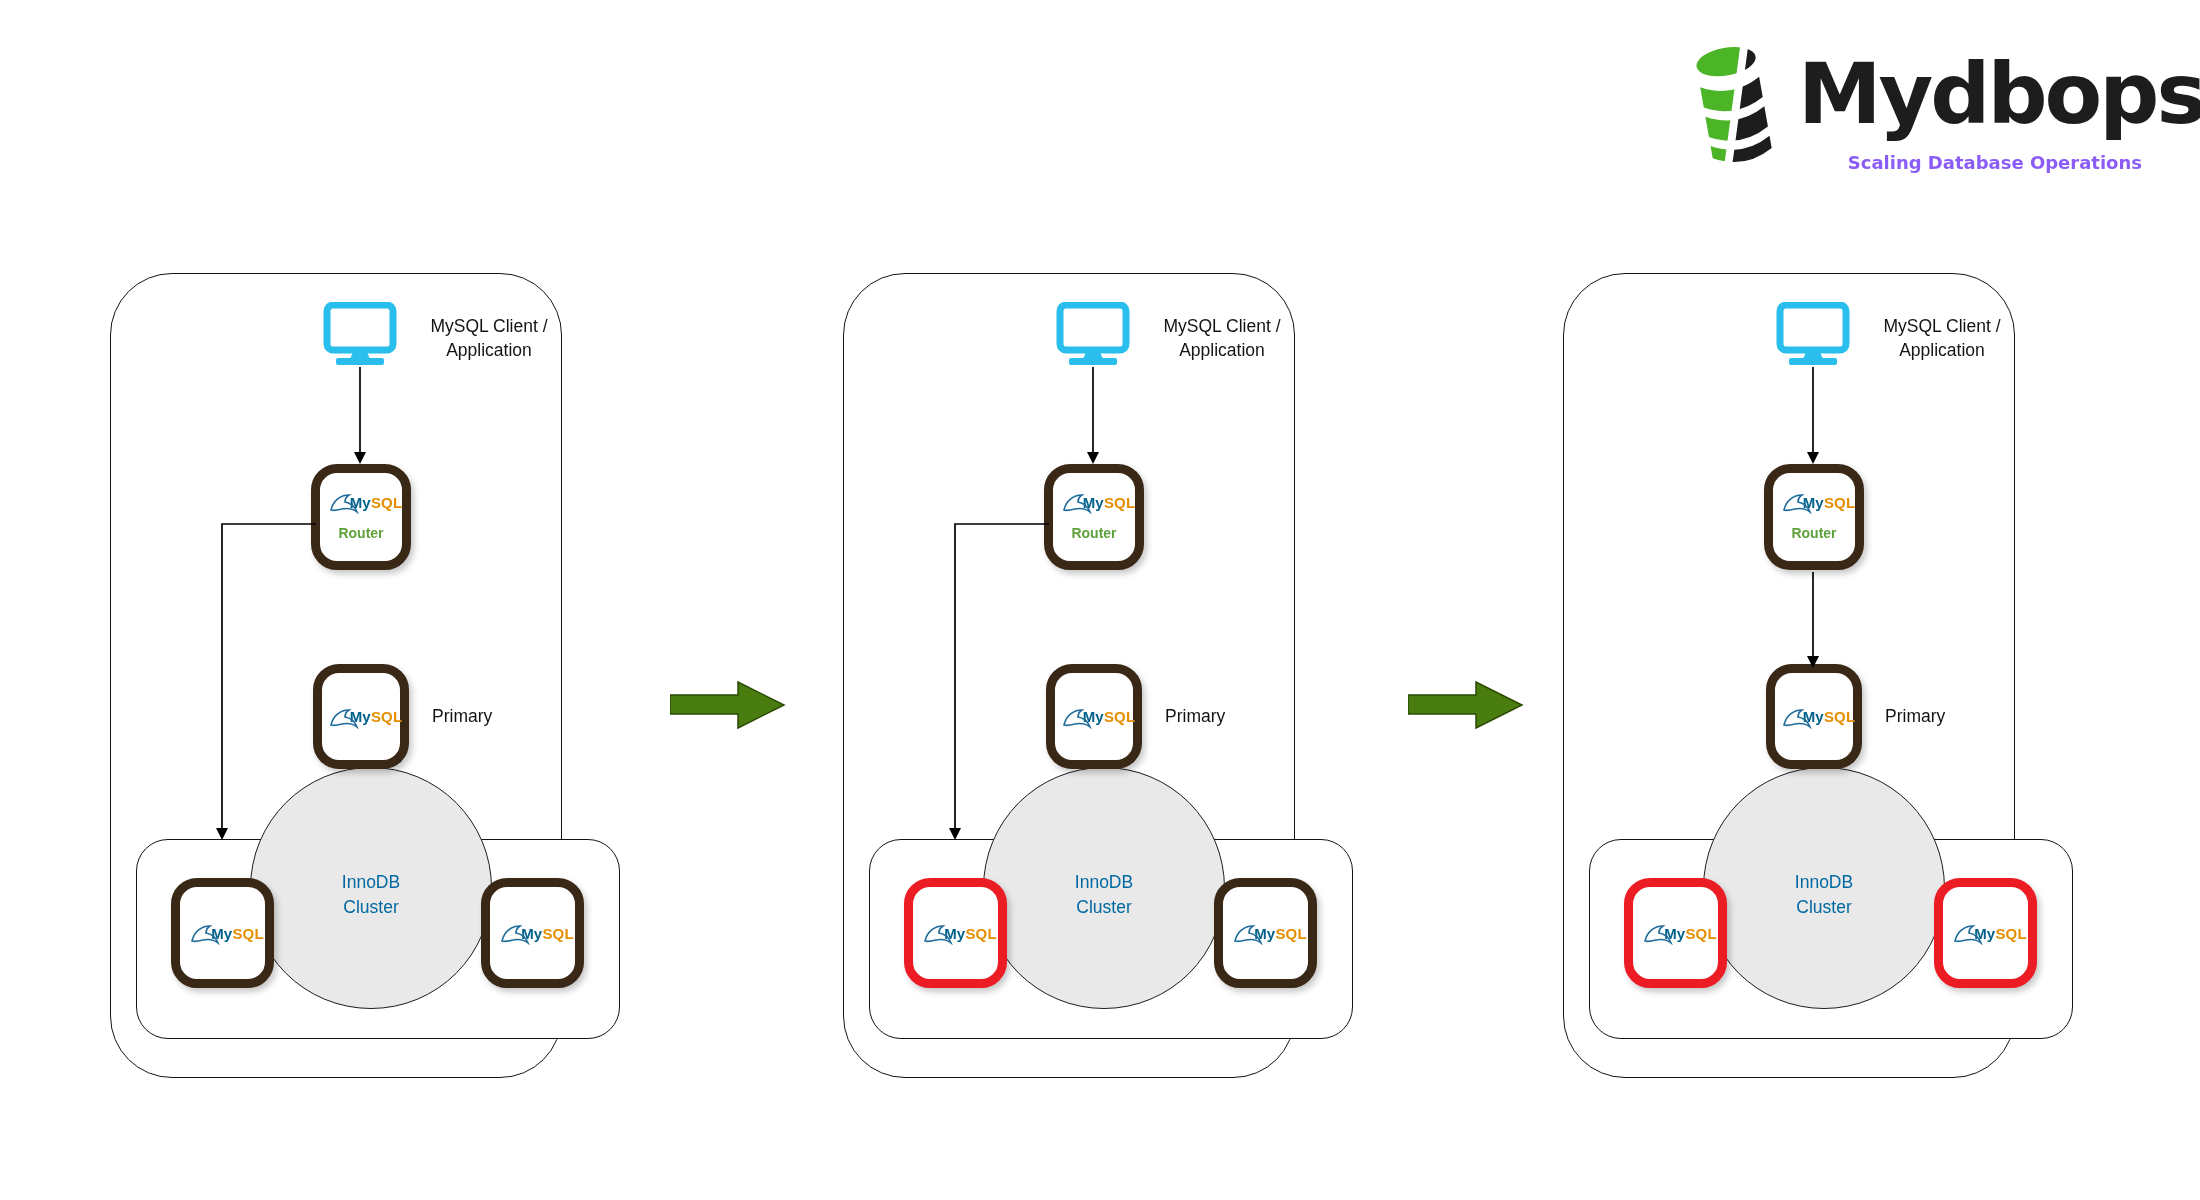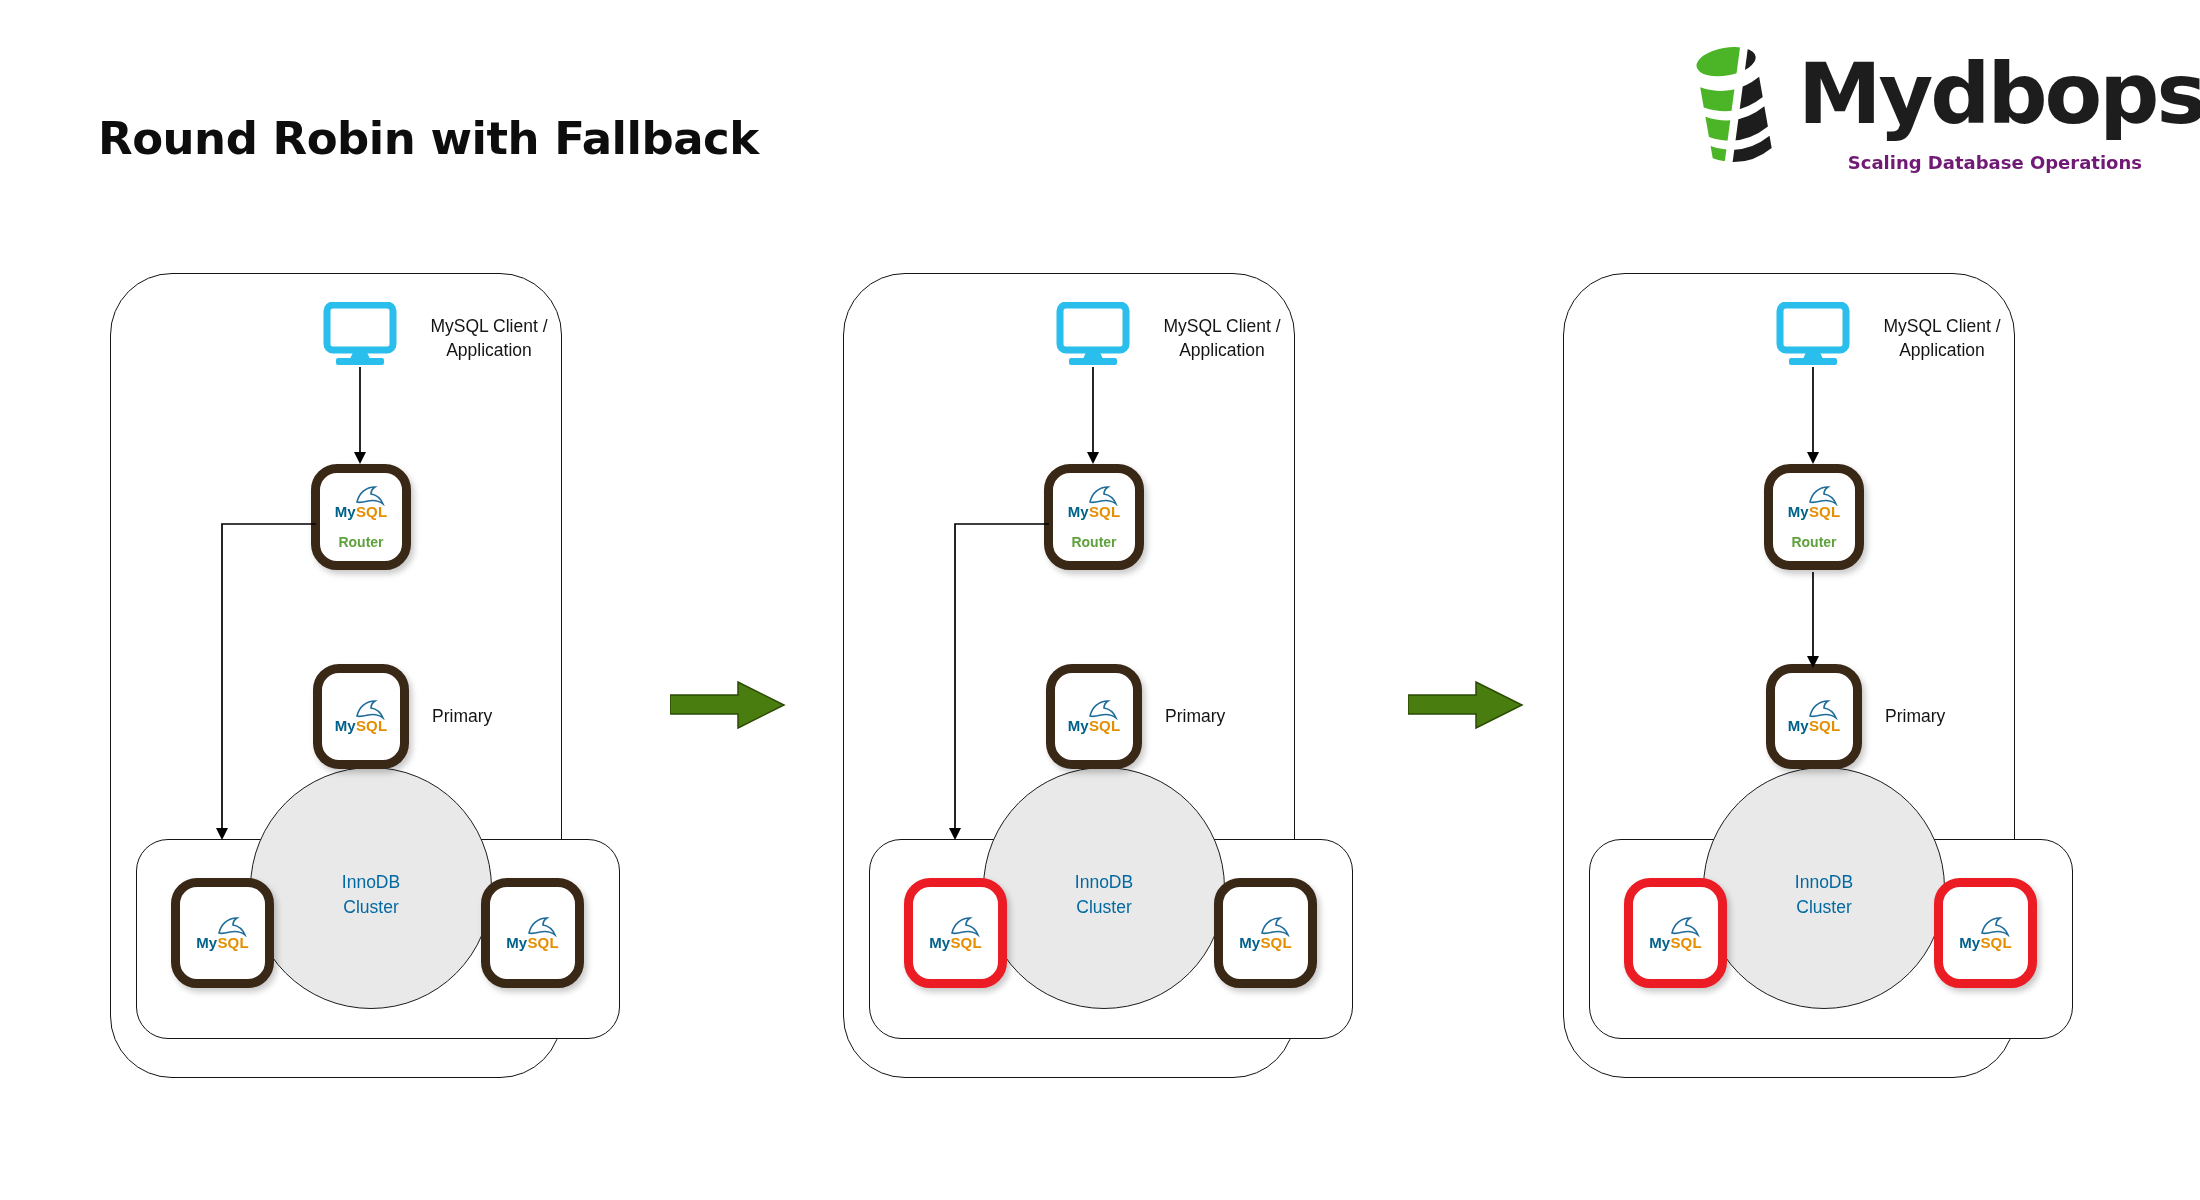--- a/index.html
+++ b/index.html
@@ -8,21 +8,21 @@
   #stage { position:relative; width:2200px; height:1200px; background:#fff; overflow:hidden; }
 
   
   .page-title { position:absolute; left:98px; top:112px; font-family:"DejaVu Sans",sans-serif;
     font-weight:bold; font-size:45px; letter-spacing:-0.5px; color:#0d0d0d; }
   .brand { position:absolute; left:1680px; top:24px; width:470px; height:160px; }
   .brand-icon { position:absolute; left:12px; top:18px; }
   .brand-name { position:absolute; left:118px; top:28px; font-family:"DejaVu Sans",sans-serif;
     font-weight:bold; font-size:84px; letter-spacing:-3px; color:#1d1d1d; line-height:1; }
   .brand-tagline { position:absolute; left:118px; top:128px; width:344px; text-align:right;
-    font-family:"DejaVu Sans",sans-serif; font-weight:bold; font-size:18px; color:#701a75; }
+    font-family:"DejaVu Sans",sans-serif; font-weight:bold; font-size:18px; color:#8b5cf6; }
 
   
   .panel { position:absolute; top:273px; width:452px; height:805px;
     border:1.7px solid #141414; border-radius:62px; background:#fff; }
   .panel.p1 { left:110px; } .panel.p2 { left:843px; } .panel.p3 { left:1563px; }
 
   .client-icon { position:absolute; left:212px; top:28px; }
   .client-label { position:absolute; left:298px; top:40px; width:160px; text-align:center;
     font-size:17.5px; line-height:1.38; color:#141414; }
 
@@ -30,21 +30,21 @@
 
   .node-box { position:absolute; background:#fff; border:9px solid #3a2817; border-radius:26px;
     box-shadow:3px 4px 6px rgba(0,0,0,0.22); display:flex; flex-direction:column;
     align-items:center; justify-content:center; }
   .node-box[data-status="down"] { border-color:#ec1c24; }
   .router-box   { left:200px; top:190px; width:100px; height:106px; }
   .primary-box  { left:202px; top:390px; width:96px;  height:105px; z-index:4; }
   .secondary-left  { left:60px;  top:604px; width:103px; height:110px; z-index:4; }
   .secondary-right { left:370px; top:604px; width:103px; height:110px; z-index:4; }
 
-  .mysql-logo { display:flex; flex-direction:column; align-items:center;justify-content:space-between; }
+  .mysql-logo { display:flex; flex-direction:row; align-items:center;justify-content:space-between; }
   .dolphin { transform:translateX(9px); margin-bottom:-3px; }
   .mysql-word { font-weight:bold; font-size:15px; letter-spacing:0.2px; }
   .mysql-word .my  { color:#00618a; }
   .mysql-word .sql { color:#e48e00; }
   .router-label { margin-top:14px; font-weight:bold; font-size:14px; color:#5fa23d; }
 
   .primary-label { position:absolute; left:314px; top:432px; font-size:17.5px; color:#141414;margin-left:7px; }
   .secondary-label { position:absolute; top:722px; width:140px; text-align:center;
     font-size:17.5px; color:#141414; }
   .secondary-label.left  { left:41px; }
@@ -60,21 +60,20 @@
   .flow-arrow.a1 { left:670px; } .flow-arrow.a2 { left:1408px; }
 
   .line-stroke { stroke:#000; stroke-width:1.7; fill:none; }
   .arrow-head { fill:#000; stroke:none; }
 </style>
 </head>
 <body>
 
 <div id="stage">
 
-  <h1 class="page-title">Round Robin with Fallback</h1>
 
   <div class="brand">
     <svg class="brand-icon" width="88" height="128" viewBox="0 0 80 124">
       <defs>
         <clipPath id="clipL">
             <path d="M-20 135 L-20 -10 L59 -10 L13 135 Z"></path>
           </clipPath>
         <clipPath id="clipR">
             <path d="M67 -10 L110 -10 L110 135 L21 135 Z"></path>
           </clipPath>

